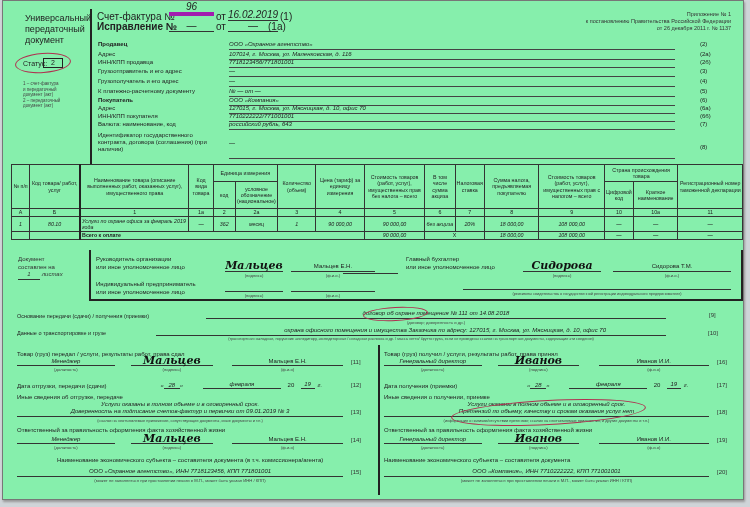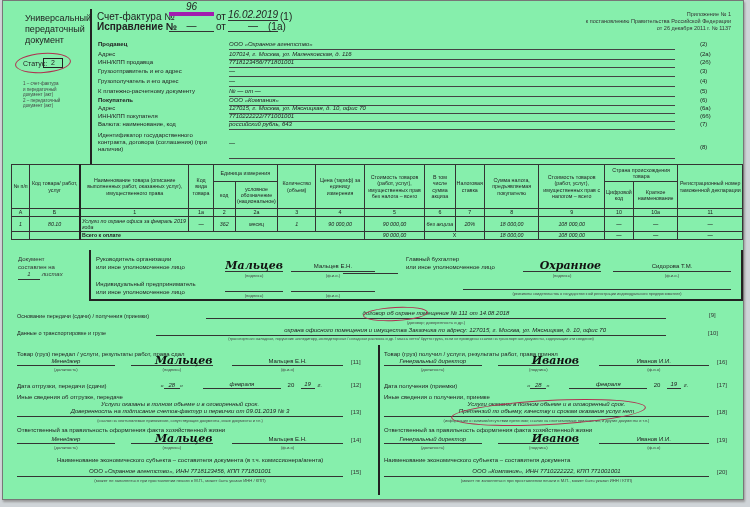--- a/index.html
+++ b/index.html
@@ -19,21 +19,21 @@
   .row-val { left: 226px; width: 105px; font-size: 6px; font-style: italic; }
   .row-ln { left: 226px; width: 290px; height: 1px; background: #444; }
   .row-num { left: 697px; font-size: 6px; }
   table.goods { position: absolute; left: 8px; top: 163px; width: 732px; border-collapse: collapse; font-size: 5.3px; }
   table.goods td, table.goods th { border: 1px solid #333; text-align: center; vertical-align: middle; font-weight: normal; padding: 0 1px; line-height: 6.3px; }
   table.goods tr.idx td { height: 8px; }
   table.goods tr.data td { height: 15px; font-style: italic; }
   table.goods tr.total td { height: 8px; font-style: italic; }
   table.goods td.left { text-align: left; }
   .oval { position: absolute; border: 1px solid #b03050; border-radius: 50%; }
-  .sig { font-family: "DejaVu Serif", serif; font-style: italic; font-weight: bold; font-size: 11px; color: #111; text-align: right; }
+  .sig { font-family: "DejaVu Serif", serif; font-style: italic; font-weight: bold; font-size: 11px; color: #111; text-align: center; }
 </style>
 </head>
 <body>
 
 <div class="page">
 
   <div class="abs hd-title">
     <div>Универсальный</div>
     <div>передаточный</div>
     <div>документ</div>
@@ -219,21 +219,21 @@
   <div class="abs cap" style="left:222px;top:292px;width:58px;">(подпись)</div>
   <div class="abs ln" style="left:288px;top:285px;width:84px;height:6px;"></div>
   <div class="abs cap" style="left:288px;top:292px;width:84px;">(ф.и.о.)</div>
 
   <div class="abs ln" style="left:340px;top:272px;width:55px;height:1px;"></div>
 
   <div class="abs" style="left:403px;top:255px;font-size:6px;line-height:7.5px;">
     <div>Главный бухгалтер</div>
     <div>или иное уполномоченное лицо</div>
   </div>
-  <div class="abs sig ln" style="left:520px;top:258px;width:78px;height:13px;">Охранное</div>
+  <div class="abs sig ln" style="left:520px;top:258px;width:78px;height:13px;">Сидорова</div>
   <div class="abs cap" style="left:520px;top:272px;width:78px;">(подпись)</div>
   <div class="abs ln" style="left:610px;top:262px;width:118px;height:9px;text-align:center;font-size:6px;">Сидорова Т.М.</div>
   <div class="abs cap" style="left:610px;top:272px;width:118px;">(ф.и.о.)</div>
 
   <div class="abs ln" style="left:460px;top:288px;width:268px;height:1px;"></div>
   <div class="abs cap" style="left:460px;top:291px;width:268px;font-size:3.8px;">(реквизиты свидетельства о государственной регистрации индивидуального предпринимателя)</div>
 
   <div class="abs" style="left:14px;top:312px;font-size:5.5px;">Основание передачи (сдачи) / получения (приемки)</div>
   <div class="abs it ln" style="left:203px;top:309px;width:460px;height:9px;font-size:6px;text-align:center;">договор об охране помещения № 111 от 14.08.2018</div>
   <div class="abs cap" style="left:203px;top:319px;width:460px;">(договор; доверенность и др.)</div>

